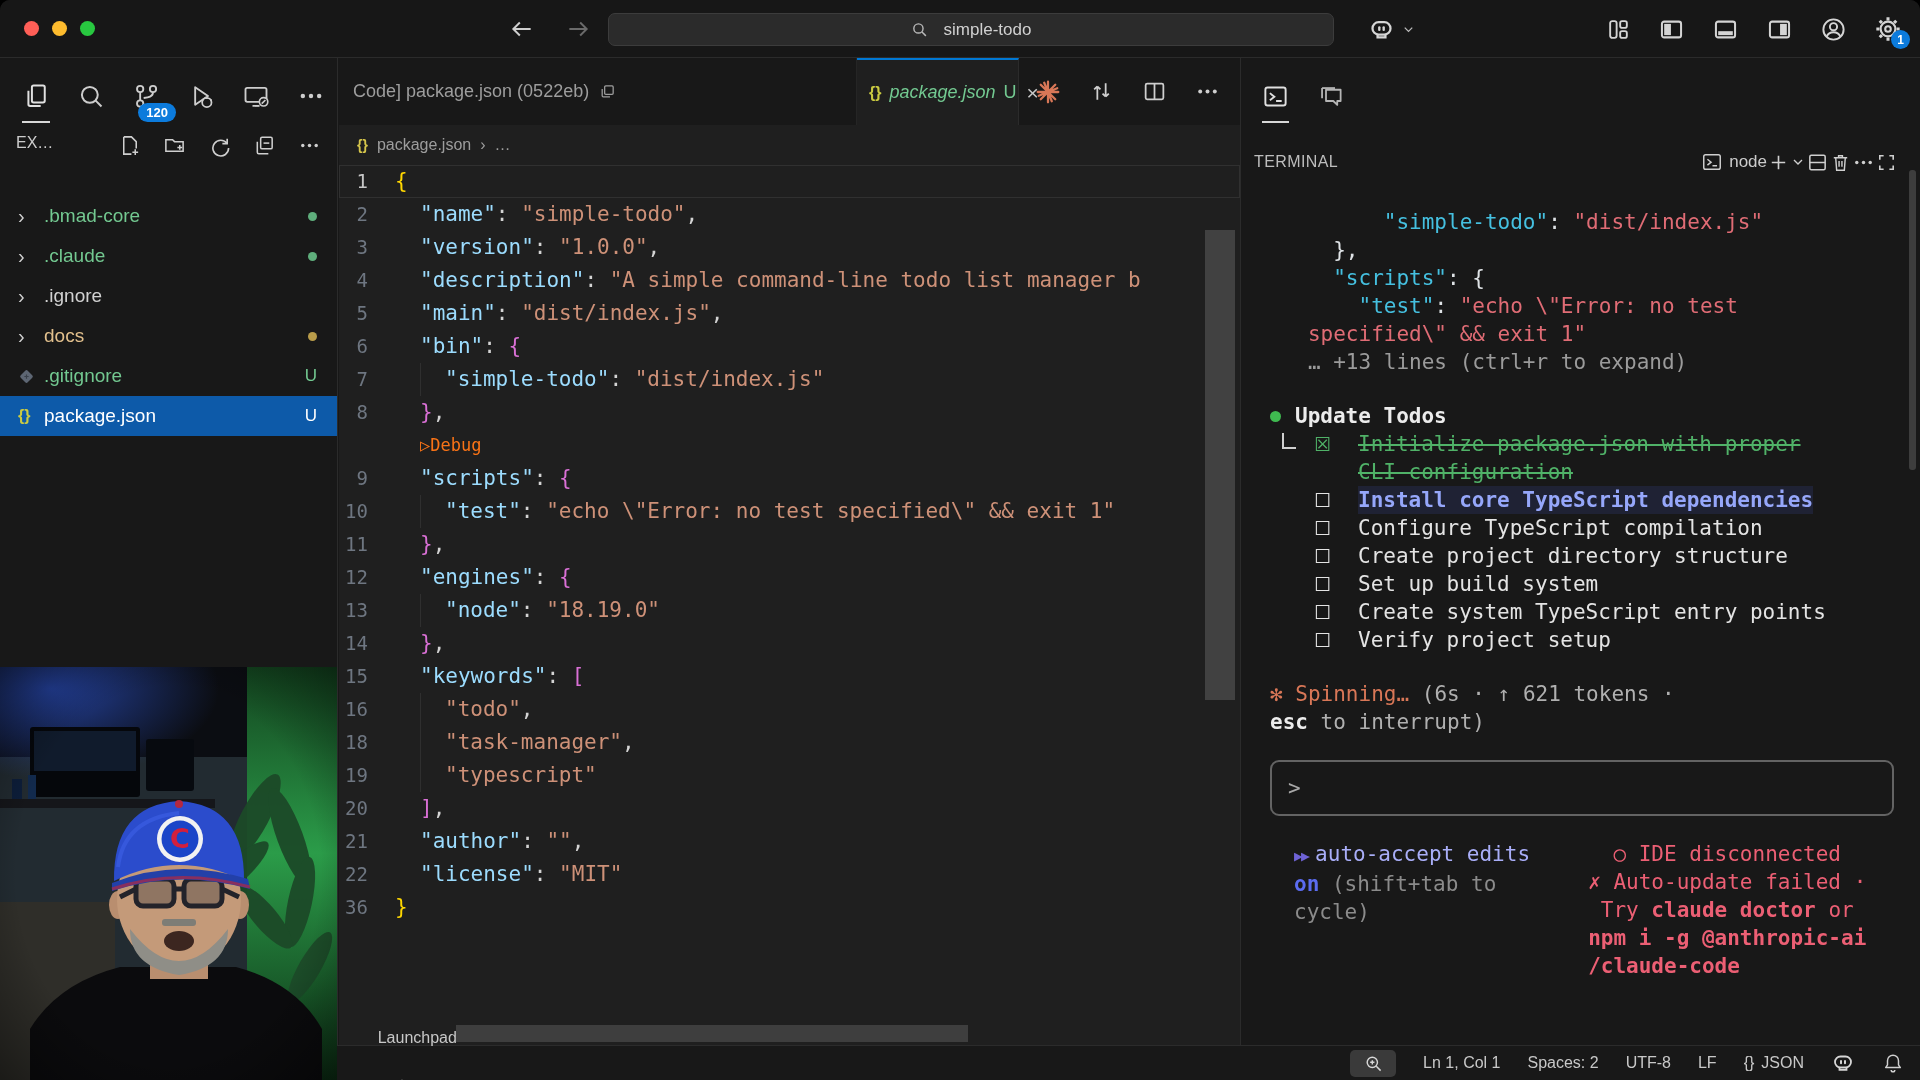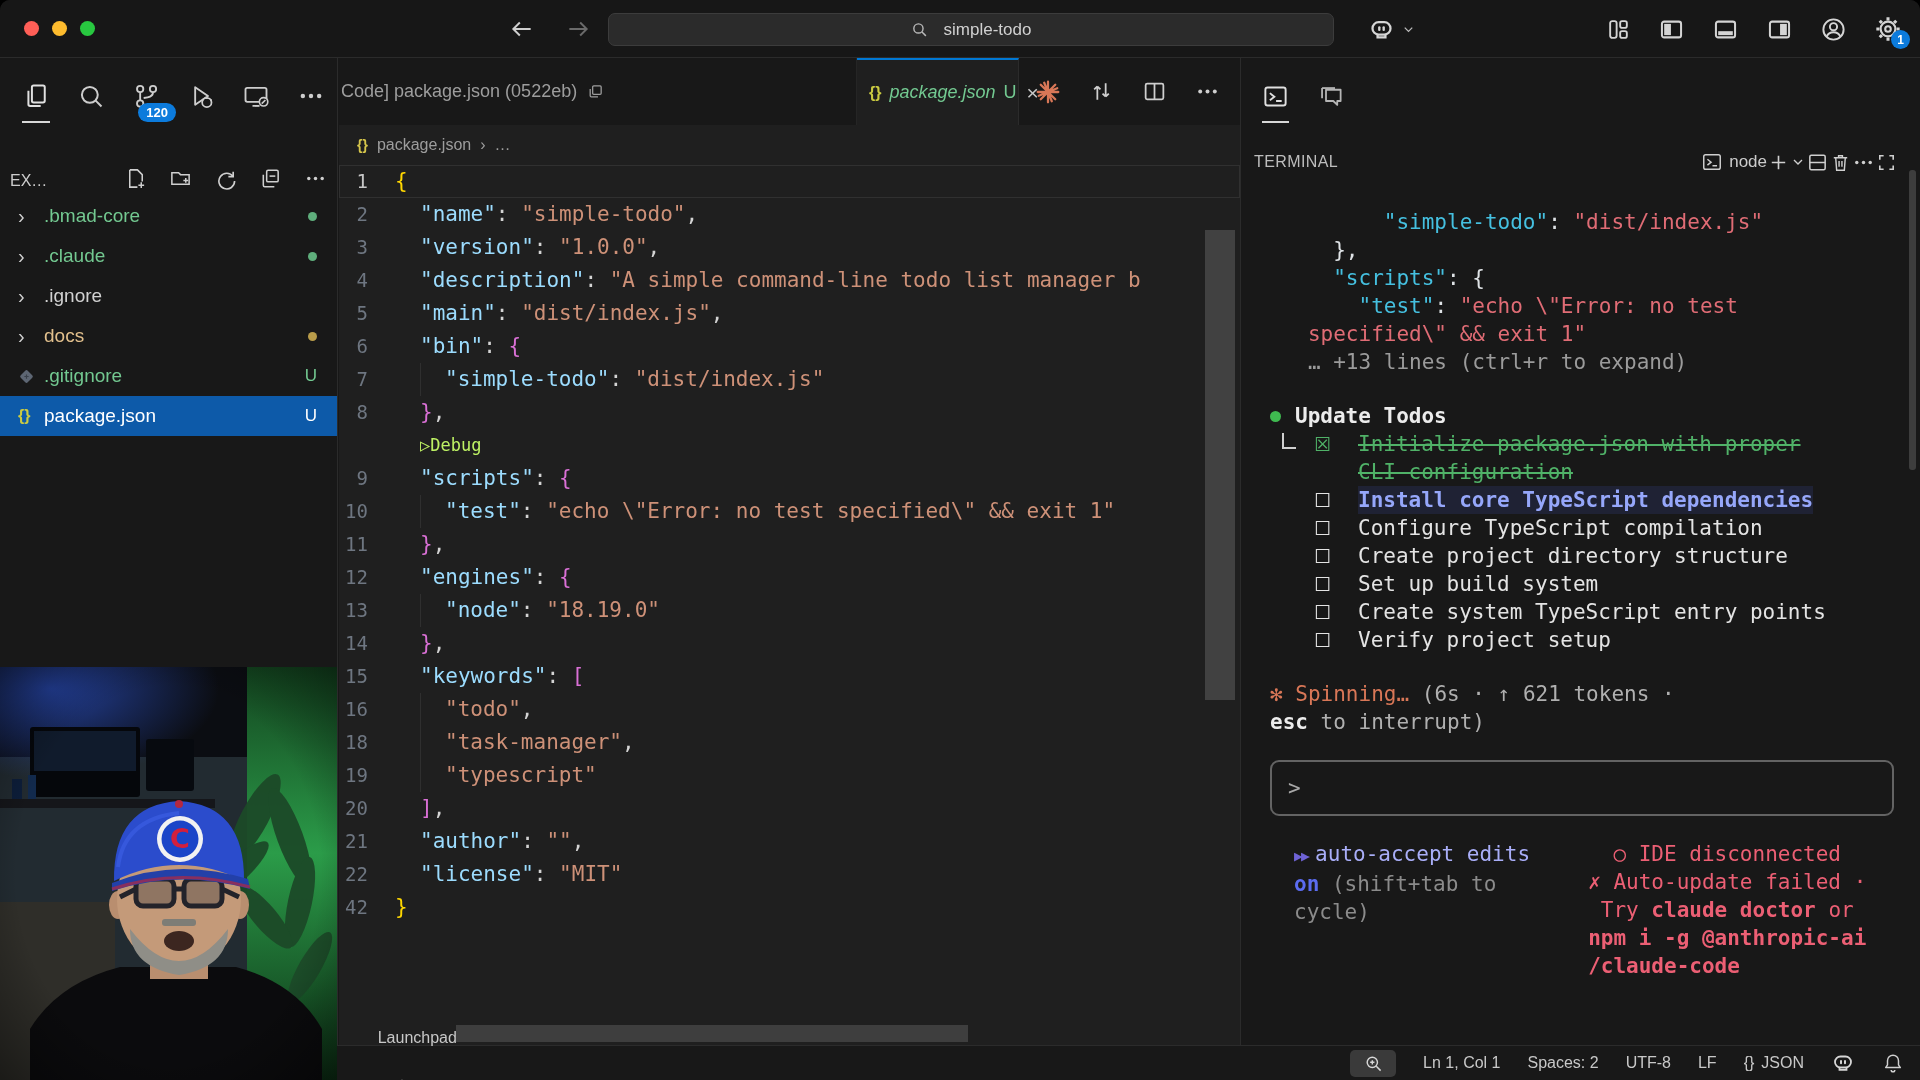--- a/index.html
+++ b/index.html
@@ -26,21 +26,21 @@
   
   .workbench{position:absolute;top:58px;bottom:35px;left:0;right:0;}
 
   
   .sidebar{position:absolute;left:0;top:0;width:338px;bottom:0;background:#181818;border-right:1px solid #2b2b2b;}
   .activitybar{height:76px;display:flex;align-items:center;padding:0 22px;gap:27px;}
   .activity-item{position:relative;display:flex;}
   .activity-item.active::after{content:"";position:absolute;left:0;right:0;bottom:-13px;height:2px;background:#d7d7d7;}
   .scm-badge{position:absolute;right:-16px;bottom:-12px;background:#0c7bdc;color:#fff;border-radius:11px;
     padding:2px 8px;font-size:13px;font-weight:bold;}
-  .explorer-header{height:56px;display:flex;align-items:flex-end;padding:0 10px;}
+  .explorer-header{height:56px;display:flex;align-items:flex-start;padding:0 16px;}
   .ex-label{font-size:16px;color:#cccccc;}
   .ex-actions{margin-left:auto;display:flex;gap:22px;align-items:center;}
   .file-list{padding-top:6px;}
   .file-row{height:40px;display:flex;align-items:center;padding:0 20px 0 18px;font-size:19px;cursor:pointer;}
   .file-row.selected{background:#0d5aa9;}
   .file-chevron{width:26px;color:#cfcfcf;font-size:20px;}
   .file-ico{width:26px;display:flex;align-items:center;font-size:17px;}
   .fc-green{color:#73c991}.fc-yellow{color:#e2c08d}.fc-plain{color:#d2d2d2}.fc-white{color:#fff}
   .file-right{margin-left:auto;display:flex;align-items:center;}
   .dot{width:9px;height:9px;border-radius:50%;}
@@ -49,37 +49,37 @@
   .json-braces{color:#cbcb41;font-weight:bold;font-size:16px;}
 
   
   .webcam{position:absolute;left:0;top:667px;width:337px;height:413px;z-index:9;overflow:hidden;background:#0a0c10;}
 
   
   .editor{position:absolute;left:339px;top:0;width:902px;bottom:0;background:#1f1f1f;border-right:1px solid #2b2b2b;}
   .tabbar{height:67px;background:#181818;display:flex;align-items:stretch;}
   .tab{display:flex;align-items:center;font-size:18px;}
   .tab1{width:518px;color:#9d9d9d;padding:0 14px 0 2px;border-right:1px solid #252525;overflow:hidden;white-space:nowrap;gap:10px;}
-  .tab1 .lbl{overflow:hidden;text-overflow:clip;white-space:nowrap;}
+  .tab1 .lbl{overflow:hidden;text-overflow:clip;white-space:nowrap;margin-left:12px;}
   .tab2{width:162px;background:#1f1f1f;border-top:2px solid #0078d4;border-right:1px solid #2b2b2b;
     padding:0 12px;gap:8px;color:#73c991;}
   .tab2 .fname{font-style:italic;}
   .tab2 .close{color:#c8c8c8;font-size:21px;margin-left:2px;}
   .tab-actions{margin-left:auto;display:flex;align-items:center;gap:28px;padding-right:20px;}
   .breadcrumb{height:40px;display:flex;align-items:center;gap:9px;padding-left:18px;font-size:16px;color:#9d9d9d;background:#1f1f1f;}
   .bc-braces{color:#d5c54b;font-weight:bold;font-size:14px;}
   .code{position:absolute;top:107px;left:0;right:0;bottom:24px;overflow:hidden;
     font-family:"DejaVu Sans Mono",monospace;font-size:21px;}
   .code-row{height:33px;display:flex;line-height:33px;}
   .code-row.cur{box-shadow:inset 0 0 0 1px #303030;}
   .gutter{width:56px;flex:none;text-align:right;padding-right:27px;color:#6e7681;font-size:19px;}
   .code-row.cur .gutter{color:#c6c6c6;}
   .ltext{position:relative;white-space:pre;flex:1;}
   .code-row.g2 .ltext::before{content:"";position:absolute;left:25px;top:0;bottom:0;border-left:1px solid #2f2f2f;}
-  .lens{color:#bef264;font-size:17px;padding-left:25px;font-family:"DejaVu Sans Mono",monospace;}
+  .lens{color:#f97316;font-size:17px;padding-left:25px;font-family:"DejaVu Sans Mono",monospace;}
   .tk-k{color:#9cdcfe}.tk-s{color:#ce9178}.tk-w{color:#d4d4d4}.tk-y{color:#ffd700}.tk-m{color:#da70d6}
   .vscroll{position:absolute;right:5px;top:172px;width:30px;height:470px;background:rgba(121,121,121,.38);}
   .hscroll{position:absolute;left:117px;bottom:3px;width:512px;height:17px;background:#3e3e3e;}
 
   
   .rightpanel{position:absolute;left:1242px;right:0;top:0;bottom:0;background:#181818;}
   .panel-tabs{height:76px;display:flex;align-items:center;padding-left:20px;gap:28px;}
   .panel-header{height:56px;display:flex;align-items:center;padding:0 22px 0 12px;}
   .panel-title{font-size:16px;color:#bdbdbd;letter-spacing:.4px;}
   .panel-actions{margin-left:auto;display:flex;align-items:center;color:#cfcfcf;}
@@ -501,21 +501,21 @@
             </div>
             <div class="code-row">
               <span class="gutter">21</span>
               <span class="ltext" style="padding-left: 25px;"><span class="tk-k">"author"</span><span class="tk-w">: </span><span class="tk-s">""</span><span class="tk-w">,</span></span>
             </div>
             <div class="code-row">
               <span class="gutter">22</span>
               <span class="ltext" style="padding-left: 25px;"><span class="tk-k">"license"</span><span class="tk-w">: </span><span class="tk-s">"MIT"</span></span>
             </div>
             <div class="code-row">
-              <span class="gutter">42</span>
+              <span class="gutter">36</span>
               <span class="ltext" style="padding-left: 0px;"><span class="tk-y">}</span></span>
             </div>
           </div>
       </div>
 
       <div class="vscroll"></div>
       <div class="hscroll"></div>
     </div>
 
     <div class="rightpanel">

